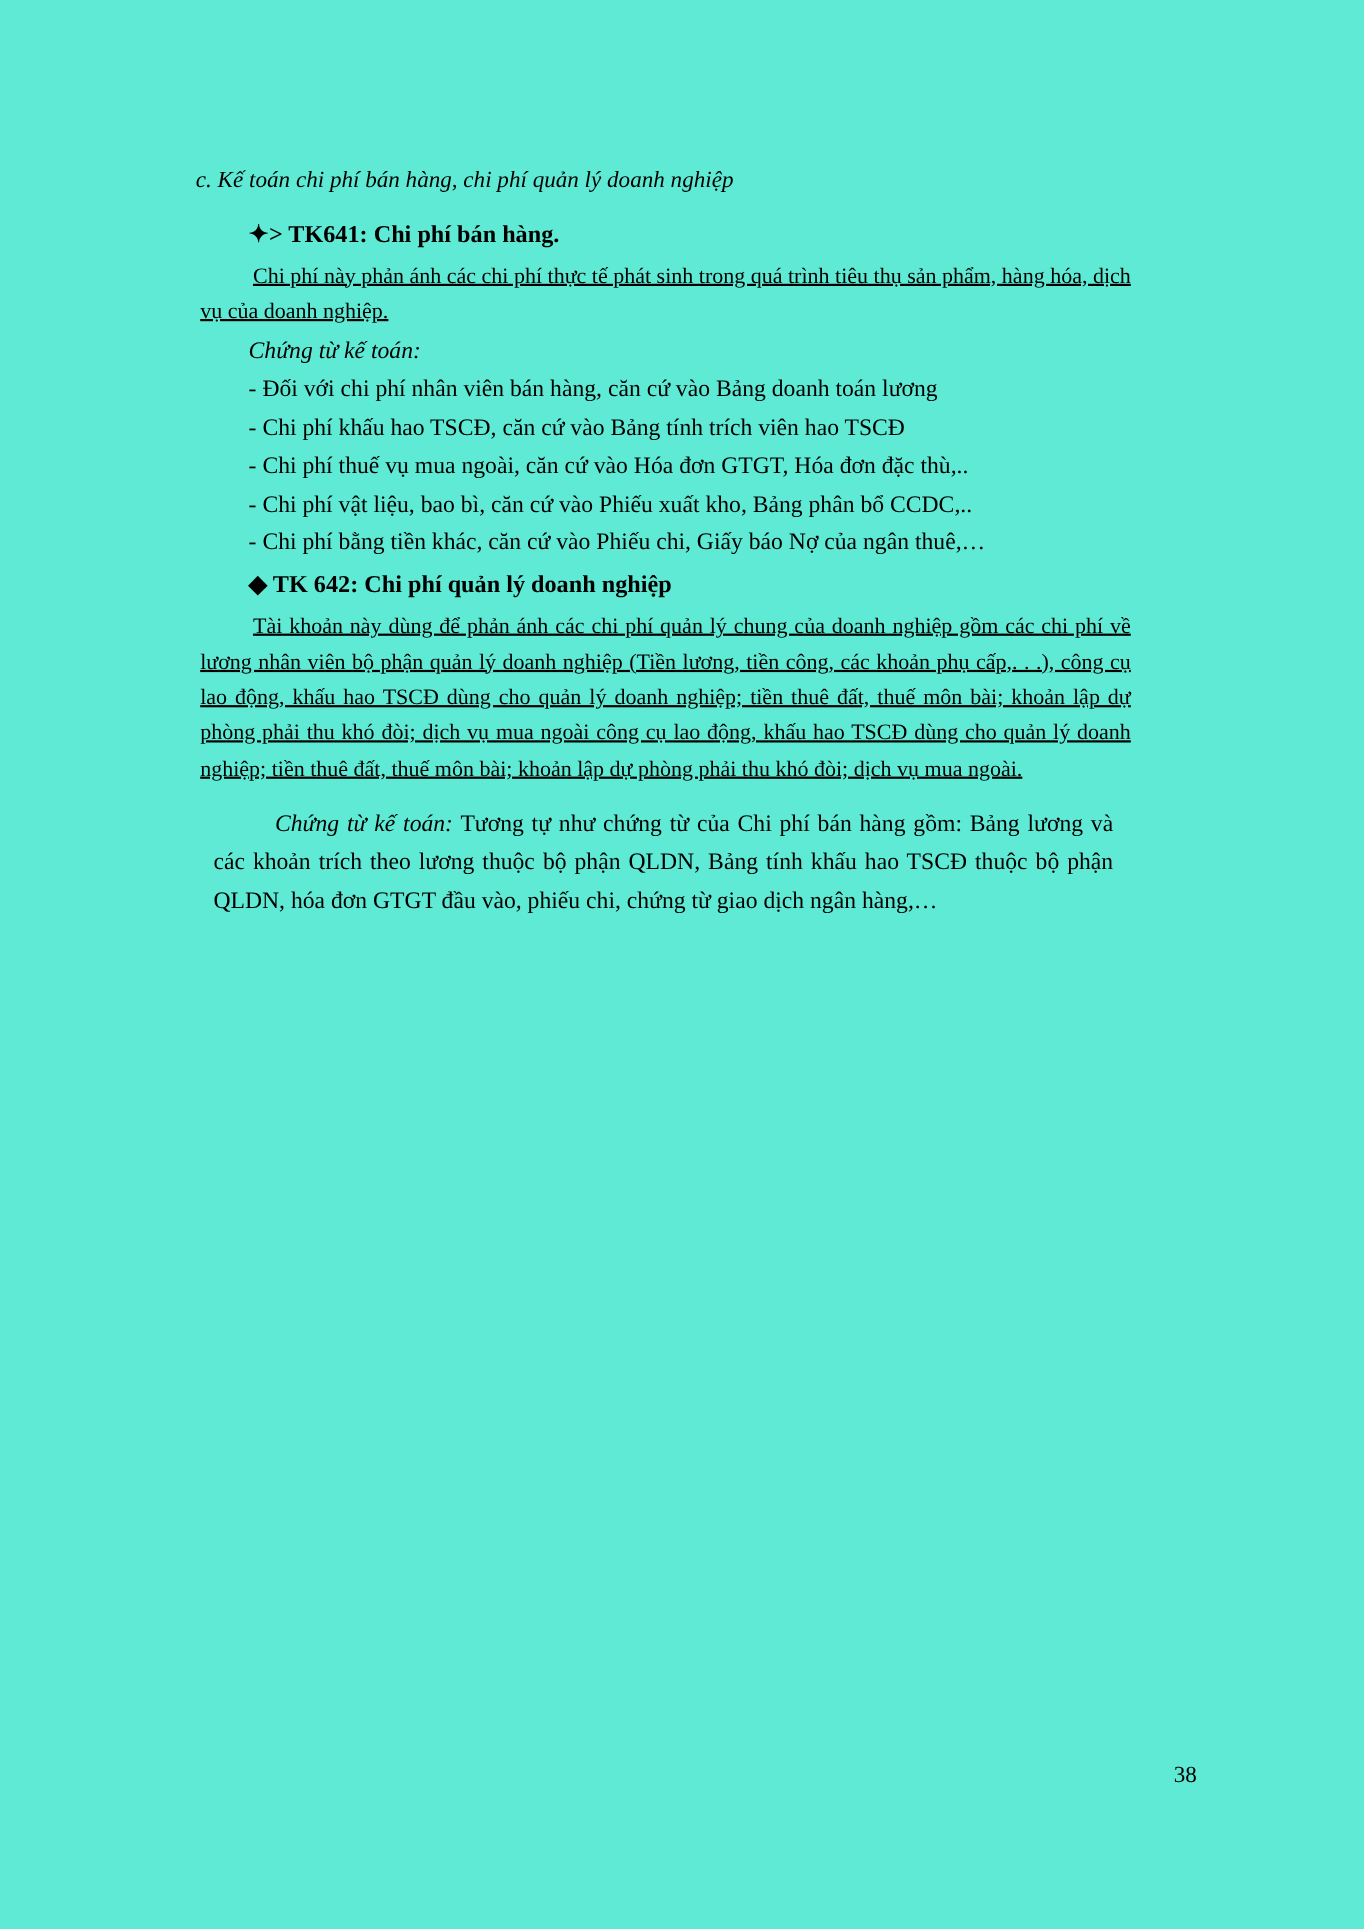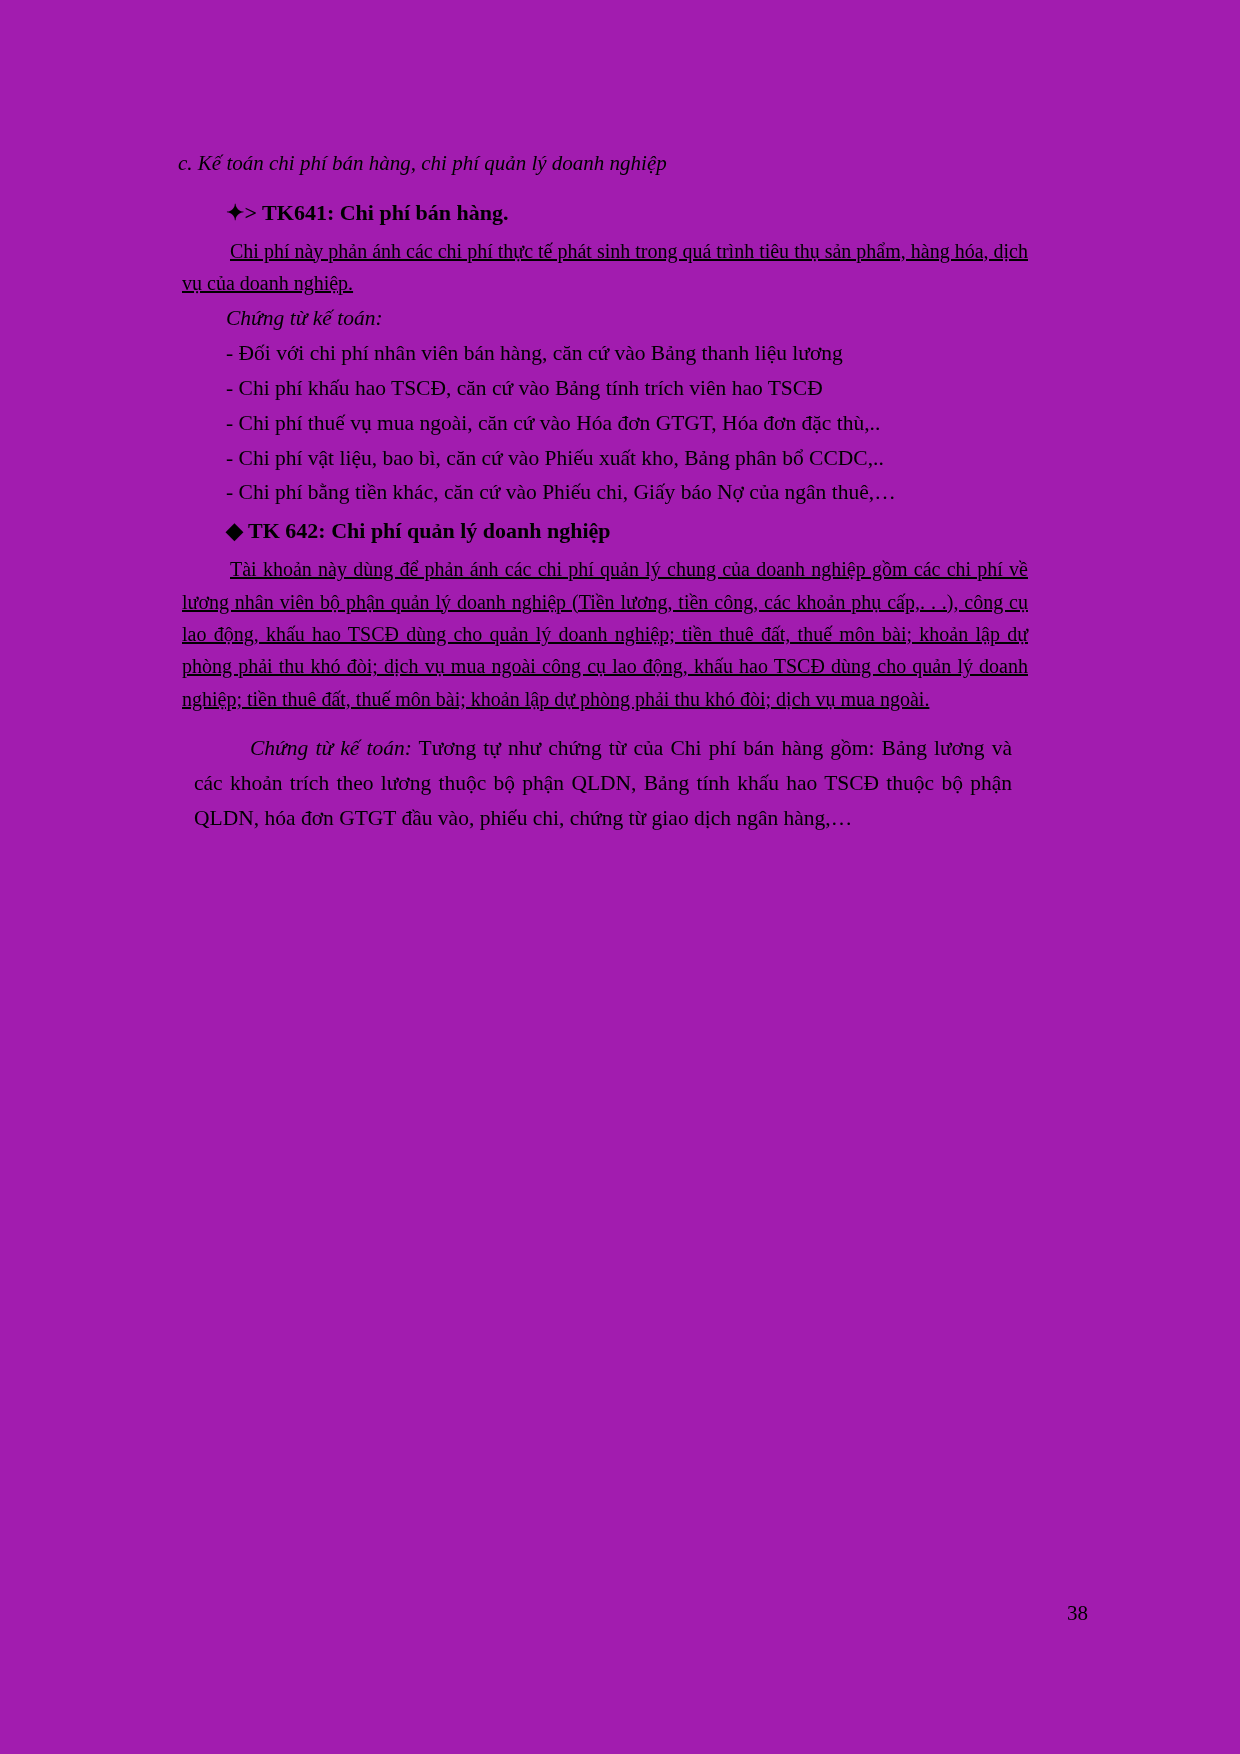--- a/index.html
+++ b/index.html
@@ -5,21 +5,21 @@
   html, body {
     margin: 0;
     padding: 0;
     background: #ffffff;
   }
   .page {
     position: relative;
     width: 1240px;
     height: 1754px;
     margin: 0 auto;
-    background: #a21caf;
+    background: #5eead4;
     box-sizing: border-box;
     font-family: "Liberation Serif", serif;
     color: #000000;
   }
   .content {
     position: absolute;
     left: 178px;
     top: 148px;
     width: 850px;
   }
@@ -92,21 +92,21 @@
 
     <p class="bullet-head">
       <span class="marker">✦&gt;</span>
       <span>TK641: Chi phí bán hàng.</span>
     </p>
 
     <p class="para">Chi phí này phản ánh các chi phí thực tế phát sinh trong quá trình tiêu thụ sản phẩm, hàng hóa, dịch vụ của doanh nghiệp.</p>
 
     <p class="sub-italic">Chứng từ kế toán:</p>
 
-    <p class="dash-item">- Đối với chi phí nhân viên bán hàng, căn cứ vào Bảng thanh liệu lương</p>
+    <p class="dash-item">- Đối với chi phí nhân viên bán hàng, căn cứ vào Bảng doanh toán lương</p>
     <p class="dash-item">- Chi phí khấu hao TSCĐ, căn cứ vào Bảng tính trích viên hao TSCĐ</p>
     <p class="dash-item">- Chi phí thuế vụ mua ngoài, căn cứ vào Hóa đơn GTGT, Hóa đơn đặc thù,..</p>
     <p class="dash-item">- Chi phí vật liệu, bao bì, căn cứ vào Phiếu xuất kho, Bảng phân bổ CCDC,..</p>
     <p class="dash-item">- Chi phí bằng tiền khác, căn cứ vào Phiếu chi, Giấy báo Nợ của ngân thuê,…</p>
 
     <div class="blockspace"></div>
 
     <p class="bullet-head">
       <span class="marker">◆</span>
       <span>TK 642: Chi phí quản lý doanh nghiệp</span>

